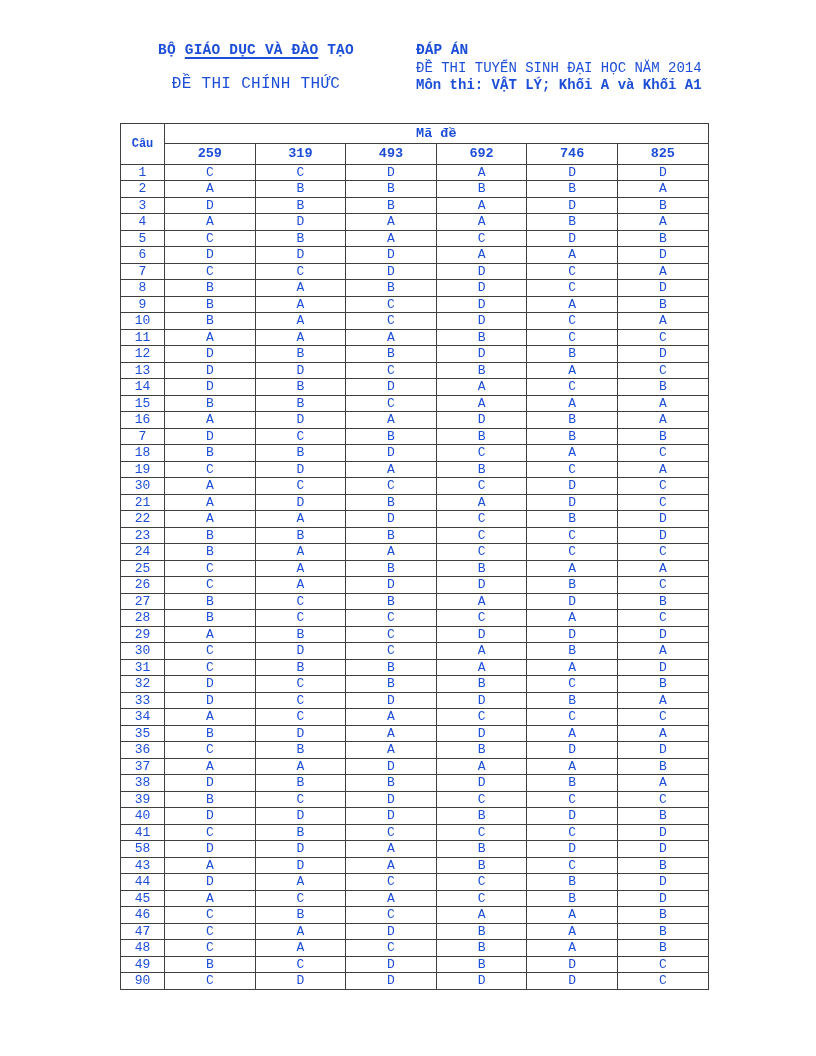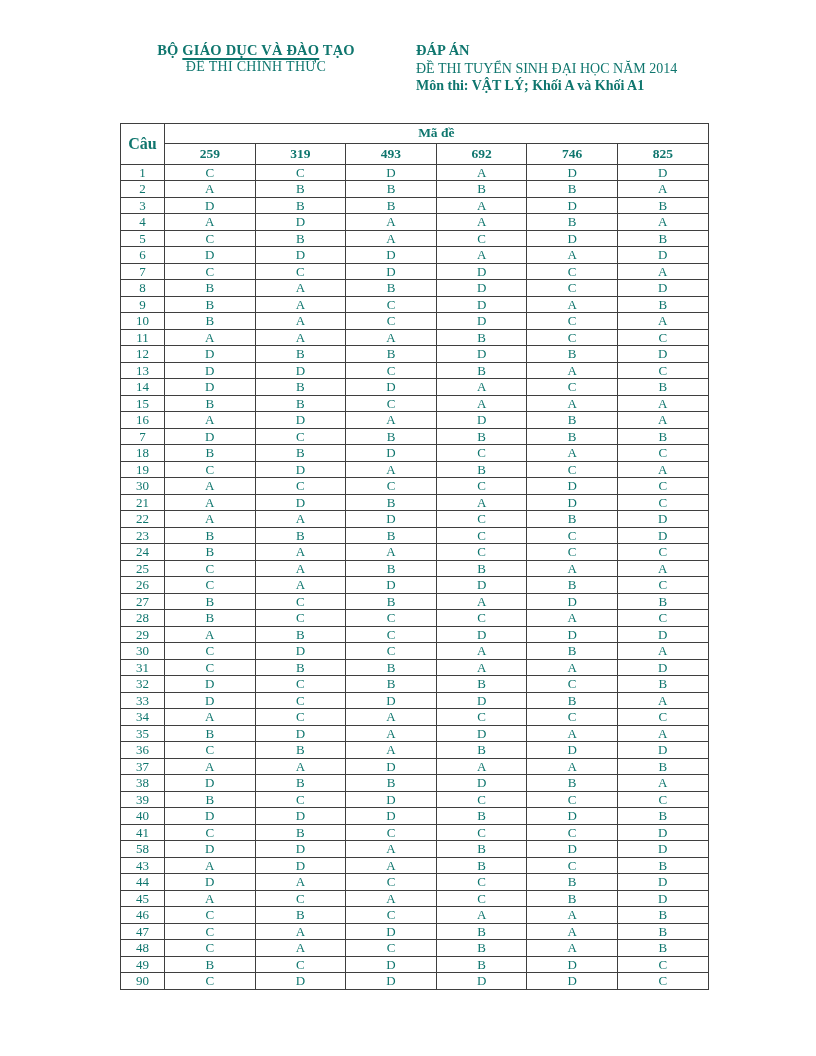--- a/index.html
+++ b/index.html
@@ -1,44 +1,44 @@
 <!DOCTYPE html>
 <html><head>
 <meta charset="utf-8">
 <style>
   html, body { margin: 0; padding: 0; background: #e8e8e8; }
   .page {
     width: 816px; height: 1056px; background: #ffffff; margin: 0 auto;
-    font-family: Liberation Serif, serif;
-    color: #0f766e; overflow: hidden; box-sizing: border-box;
+    font-family: Liberation Mono, monospace;
+    color: #1d4ed8; overflow: hidden; box-sizing: border-box;
   }
   .header { display: flex; align-items: flex-start; padding-top: 42px; }
   .hleft { width: 320px; margin-left: 96px; text-align: center; }
   .hright { width: 304px; text-align: left; line-height: 17.5px; }
   .ministry { font-size: 14.5px; font-weight: bold; letter-spacing: 0.2px; }
   .ministry .uline {
     text-decoration: underline;
     text-underline-offset: 3px;
     text-decoration-thickness: 1.5px;
   }
-  .official { font-size: 14px; letter-spacing: 0.3px; }
+  .official { font-size: 16px; margin-top: 17px; letter-spacing: 0.3px; }
   .title { font-size: 14.5px; font-weight: bold; }
   .examname { font-size: 14px; }
   .subject { font-size: 14px; font-weight: bold; }
   .note { font-size: 13.5px; font-style: italic; }
   table.answers {
     border-collapse: collapse; table-layout: fixed;
     margin-left: 120px; margin-top: 28px;
     width: 588px;
   }
   table.answers th, table.answers td {
     border: 1px solid #3f3f3f; text-align: center; padding: 0;
     overflow: hidden; white-space: nowrap;
   }
-  th.qhead { font-size: 16px; font-weight: bold; }
+  th.qhead { font-size: 12px; font-weight: bold; }
   th.codegroup { font-size: 13.5px; font-weight: bold; height: 19px; }
   tr.codes th { font-size: 13.5px; font-weight: bold; height: 20px; }
   tbody td { font-size: 13px; height: 15.5px; line-height: 15.5px; }
 </style>
 </head>
 <body>
 
 <div class="page">
 
   <div class="header">

